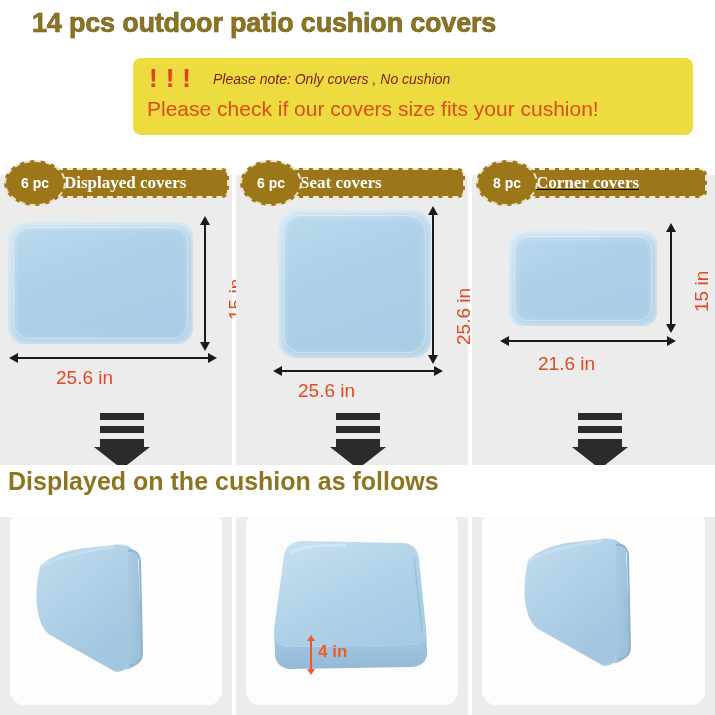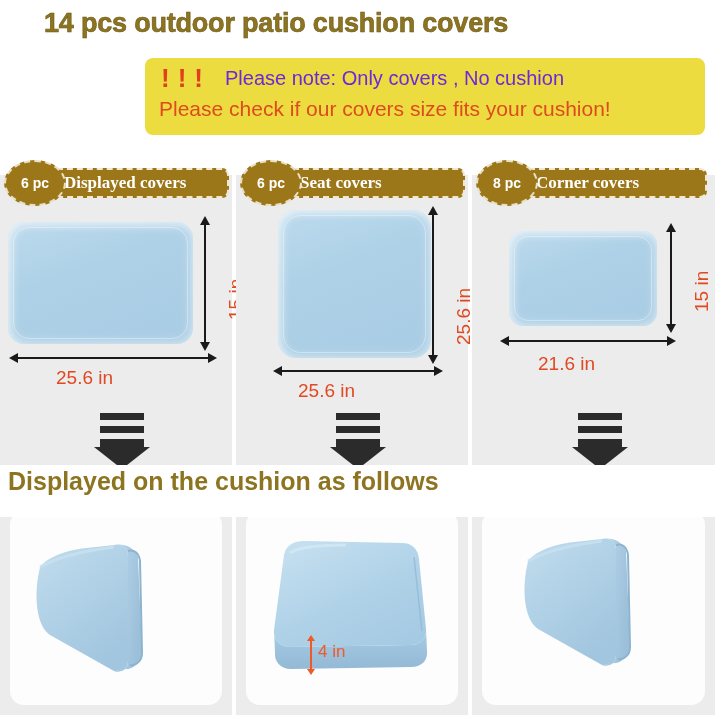--- a/index.html
+++ b/index.html
@@ -11,21 +11,21 @@
     height: 715px;
     background: #ffffff;
     font-family: "Liberation Sans", sans-serif;
     overflow: hidden;
     position: relative;
   }
 
   
   .header {
     position: absolute;
-    left: 12px; top: 0;
+    left: 0; top: 0;
     width: 592px; height: 150px;
     background: #ffffff;
   }
   .main-title {
     position: absolute;
     left: 32px; top: 8px;
     font-size: 27px;
     font-weight: bold;
     color: #8d7420;
     letter-spacing: -0.2px;
@@ -49,23 +49,24 @@
     white-space: nowrap;
   }
   .bangs {
     color: #e0401c;
     font-size: 26px;
     font-weight: bold;
     letter-spacing: 8px;
     margin-right: 14px;
   }
   .note-text1 {
-    color: #6d28d9;
-    font-size: 20px;
-    white-space: nowrap;
+    color: #7f1d1d;
+    font-size: 14px;
+    white-space: nowrap;
+    font-style: italic;
   }
   .note-line2 {
     position: absolute;
     left: 14px; top: 39px;
     color: #dd4b20;
     font-size: 21px;
     white-space: nowrap;
   }
 
   
@@ -231,20 +232,21 @@
     top: 501px;
     height: 214px;
     background: #ececec;
   }
   .photo-card {
     position: absolute;
     left: 10px; top: 10px;
     right: 10px; bottom: 10px;
     background: #fdfdfd;
     border-radius: 14px;
+    font-weight: bold;
   }
 
   
   .pillow-svg { display: block; }
 
   .thick-label {
     position: absolute;
     color: #f05a28;
     font-size: 17px;
     white-space: nowrap;
@@ -356,21 +358,21 @@
 <div class="badge" style="left:240px; width:225px;">
   <div class="pill" style="width:189px;">
     <span>Seat  covers</span>
   </div>
   <div class="circ">
     <span>6 pc</span>
   </div>
 </div>
 
 <div class="badge" style="left:476px; width:235px;">
-  <div class="pill" style="width:195px;">
+  <div class="pill" style="width:195px;text-decoration:underline;">
     <span>Corner covers</span>
   </div>
   <div class="circ">
     <span>8 pc</span>
   </div>
 </div>
 
 <div class="subtitle-band">
   <div class="subtitle">Displayed on the cushion as follows</div>
 </div>

